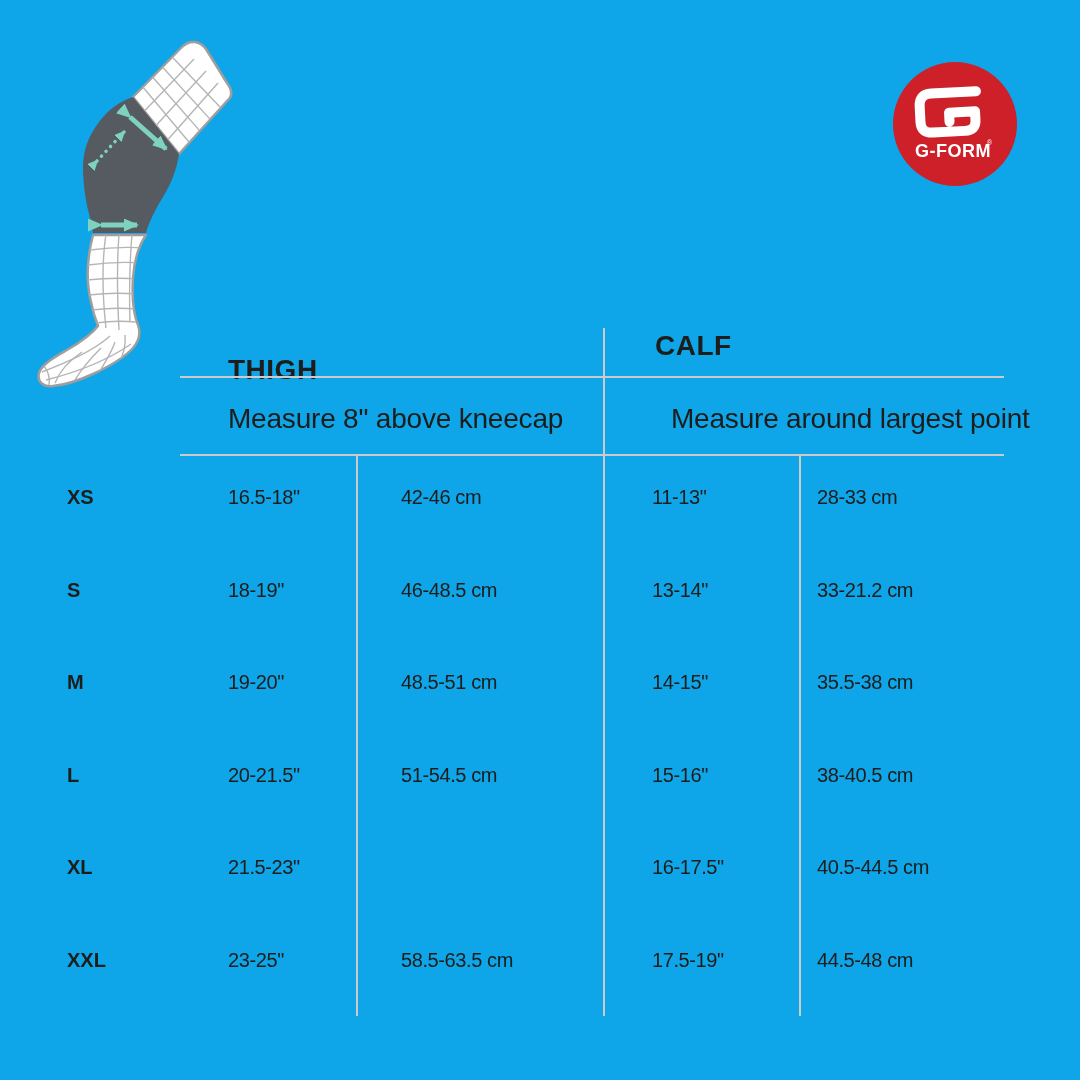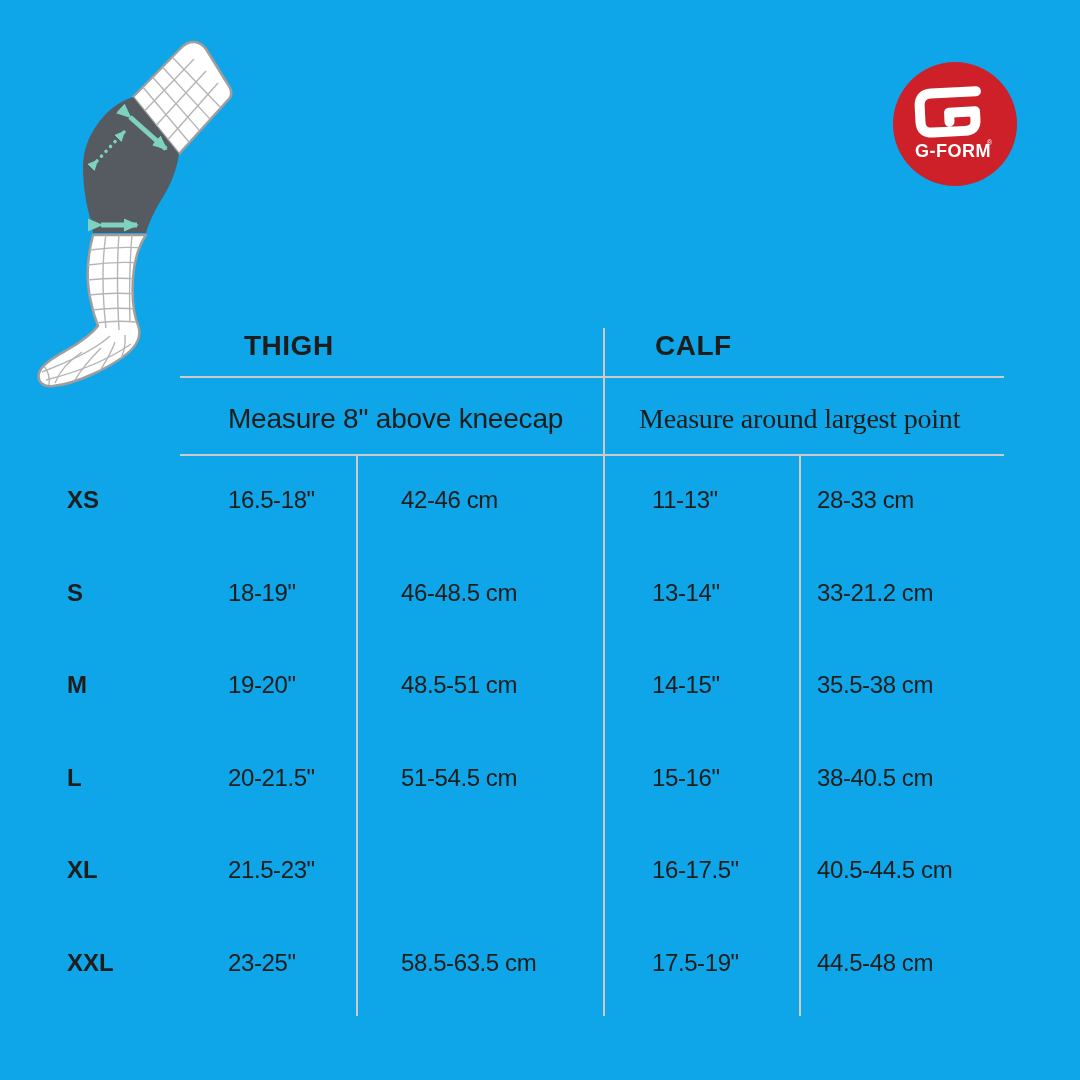--- a/index.html
+++ b/index.html
@@ -7,36 +7,36 @@
     position:relative;width:1080px;height:1080px;background:#0ea5e9;overflow:hidden;
     font-family:"Liberation Sans", sans-serif;color:#1d1d1b;
   }
   .abs{position:absolute;}
   .page-title{
     left:228px;top:224px;font-size:34px;font-weight:bold;letter-spacing:0.5px;white-space:nowrap;
   }
   .col-header{
     top:330px;font-size:28px;font-weight:bold;letter-spacing:0.5px;white-space:nowrap;
   }
-  .col-header.thigh{left:244px;}
+  .col-header.thigh{left:228px;margin-top:24px;}
   .col-header.calf{left:655px;}
   .instruction{
     top:403px;font-size:28px;letter-spacing:-0.2px;white-space:nowrap;
   }
   .instruction.thigh{left:228px;}
-  .instruction.calf{left:639px;font-family:Liberation Serif, serif;}
+  .instruction.calf{left:671px;}
   .hline{height:2px;background:#cbcbcb;left:180px;width:824px;}
   .hline.h1{top:376px;}
   .hline.h2{top:454px;}
   .vline{width:2px;background:#cbcbcb;}
   .vline.main{left:603px;top:328px;height:688px;}
   .vline.thigh-split{left:356px;top:455px;height:561px;}
   .vline.calf-split{left:799px;top:455px;height:561px;}
   .row{position:absolute;left:0;width:1080px;height:36px;}
-  .cell{position:absolute;top:0;font-size:24px;letter-spacing:-0.4px;white-space:nowrap;}
+  .cell{position:absolute;top:0;font-size:20px;letter-spacing:-0.4px;white-space:nowrap;}
   .cell.size{left:67px;font-weight:bold;letter-spacing:0;}
   .cell.thigh-in{left:228px;}
   .cell.thigh-cm{left:401px;}
   .cell.calf-in{left:652px;}
   .cell.calf-cm{left:817px;}
 </style>
 </head>
 <body>
 
 <div class="canvas">

